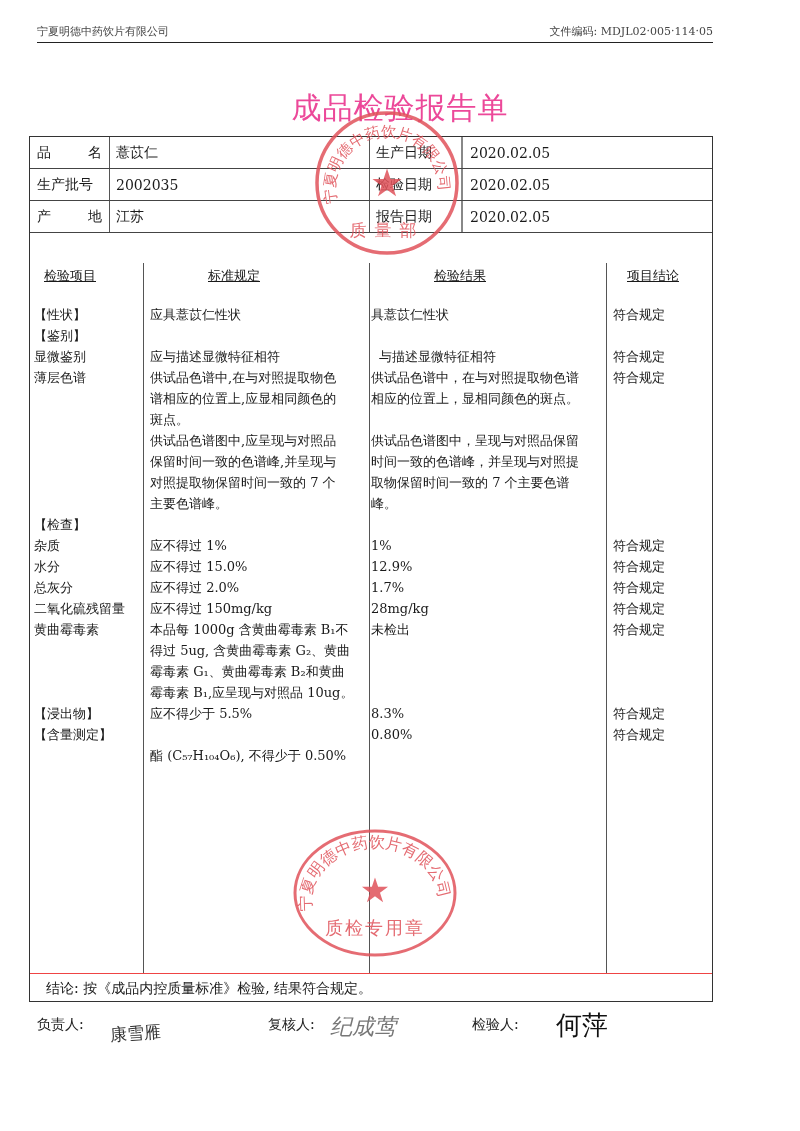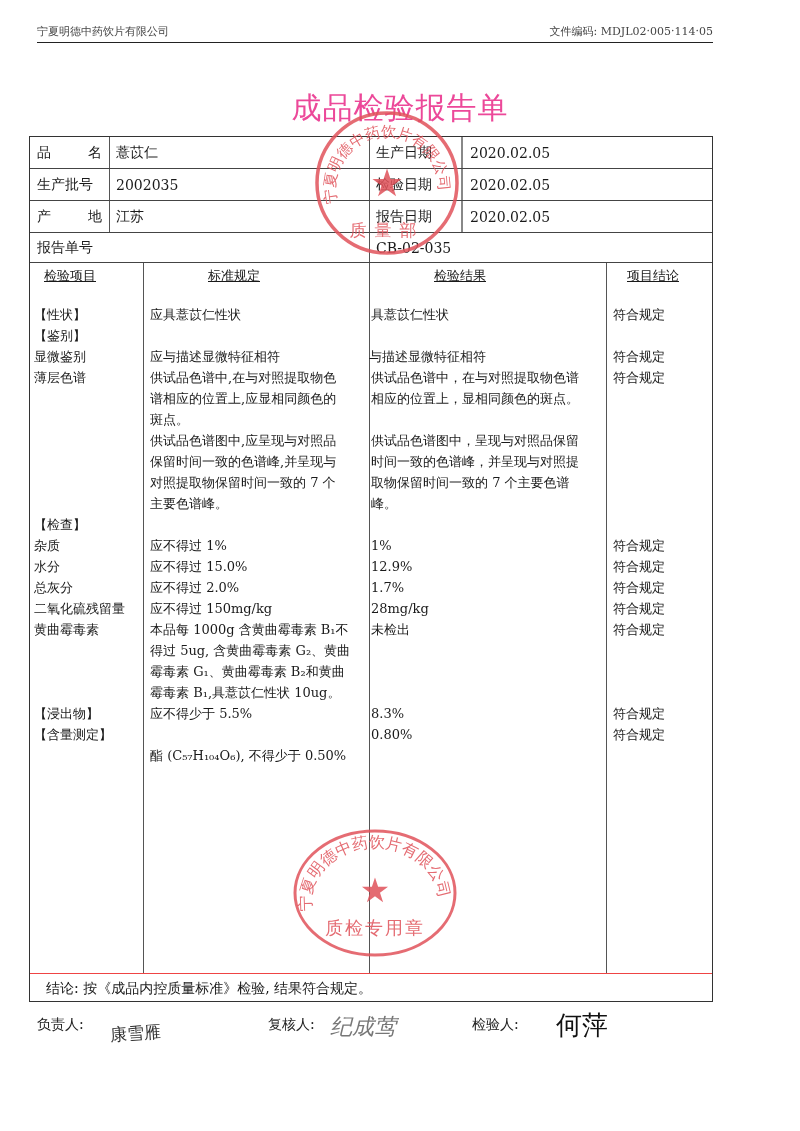--- a/index.html
+++ b/index.html
@@ -65,46 +65,41 @@
         <span>产</span>
         <span>地</span>
       </div>
     <div class="vline" style="left:79px;"></div>
     <div class="cell" style="left:79px;width:260px;">江苏</div>
     <div class="vline" style="left:339px;"></div>
     <div class="cell" style="left:339px;width:92px;">报告日期</div>
     <div class="vline" style="left:431px;border-left:2px solid #888;"></div>
     <div class="cell" style="left:431px;width:250px;padding-left:9px;">2020.02.05</div>
   </div>
-  <div class="row" style="top:96px;height:30px;">
-    <div class="cell" style="left:0;width:339px;">报告单号</div>
-    <div class="vline" style="left:339px;"></div>
-    <div class="cell" style="left:339px;width:340px;">CB-02-035</div>
-  </div>
 
   <div class="body-sec">
     <div class="vline" style="left:113px;"></div>
     <div class="vline" style="left:339px;"></div>
     <div class="vline" style="left:576px;"></div>
 
     <span class="colhdr" style="left:14px;">检验项目</span>
     <span class="colhdr" style="left:178px;">标准规定</span>
     <span class="colhdr" style="left:404px;">检验结果</span>
     <span class="colhdr" style="left:597px;">项目结论</span>
 
     <span class="line" style="left:4px;top:42px;">【性状】</span>
     <span class="line" style="left:120px;top:42px;">应具薏苡仁性状</span>
     <span class="line" style="left:341px;top:42px;">具薏苡仁性状</span>
     <span class="line" style="left:583px;top:42px;">符合规定</span>
 
     <span class="line" style="left:4px;top:63px;">【鉴别】</span>
 
     <span class="line" style="left:4px;top:84px;">显微鉴别</span>
     <span class="line" style="left:120px;top:84px;">应与描述显微特征相符</span>
-    <span class="line" style="left:339px;top:84px;font-family:Liberation Serif, serif;">与描述显微特征相符</span>
+    <span class="line" style="left:349px;top:84px;font-family:Liberation Serif, serif;">与描述显微特征相符</span>
     <span class="line" style="left:583px;top:84px;">符合规定</span>
 
     <span class="line" style="left:4px;top:105px;">薄层色谱</span>
     <span class="line" style="left:120px;top:105px;">供试品色谱中,在与对照提取物色</span>
     <span class="line" style="left:120px;top:126px;">谱相应的位置上,应显相同颜色的</span>
     <span class="line" style="left:120px;top:147px;">斑点。</span>
     <span class="line" style="left:120px;top:168px;">供试品色谱图中,应呈现与对照品</span>
     <span class="line" style="left:120px;top:189px;">保留时间一致的色谱峰,并呈现与</span>
     <span class="line" style="left:120px;top:210px;">对照提取物保留时间一致的 7 个</span>
     <span class="line" style="left:120px;top:231px;">主要色谱峰。</span>
@@ -135,21 +130,21 @@
 
     <span class="line" style="left:4px;top:336px;">二氧化硫残留量</span>
     <span class="line" style="left:120px;top:336px;">应不得过 150mg/kg</span>
     <span class="line" style="left:341px;top:336px;">28mg/kg</span>
     <span class="line" style="left:583px;top:336px;">符合规定</span>
 
     <span class="line" style="left:4px;top:357px;">黄曲霉毒素</span>
     <span class="line" style="left:120px;top:357px;">本品每 1000g 含黄曲霉毒素 B₁不</span>
     <span class="line" style="left:120px;top:378px;">得过 5ug, 含黄曲霉毒素 G₂、黄曲</span>
     <span class="line" style="left:120px;top:399px;">霉毒素 G₁、黄曲霉毒素 B₂和黄曲</span>
-    <span class="line" style="left:120px;top:420px;">霉毒素 B₁,具薏苡仁性状 10ug。</span>
+    <span class="line" style="left:120px;top:420px;">霉毒素 B₁,应呈现与对照品 10ug。</span>
     <span class="line" style="left:341px;top:357px;">未检出</span>
     <span class="line" style="left:583px;top:357px;">符合规定</span>
 
     <span class="line" style="left:4px;top:441px;">【浸出物】</span>
     <span class="line" style="left:120px;top:441px;">应不得少于 5.5%</span>
     <span class="line" style="left:341px;top:441px;">8.3%</span>
     <span class="line" style="left:583px;top:441px;">符合规定</span>
 
     <span class="line" style="left:4px;top:462px;">【含量测定】</span>
     <span class="line" style="left:120px;top:483px;">酯 (C₅₇H₁₀₄O₆), 不得少于 0.50%</span>

